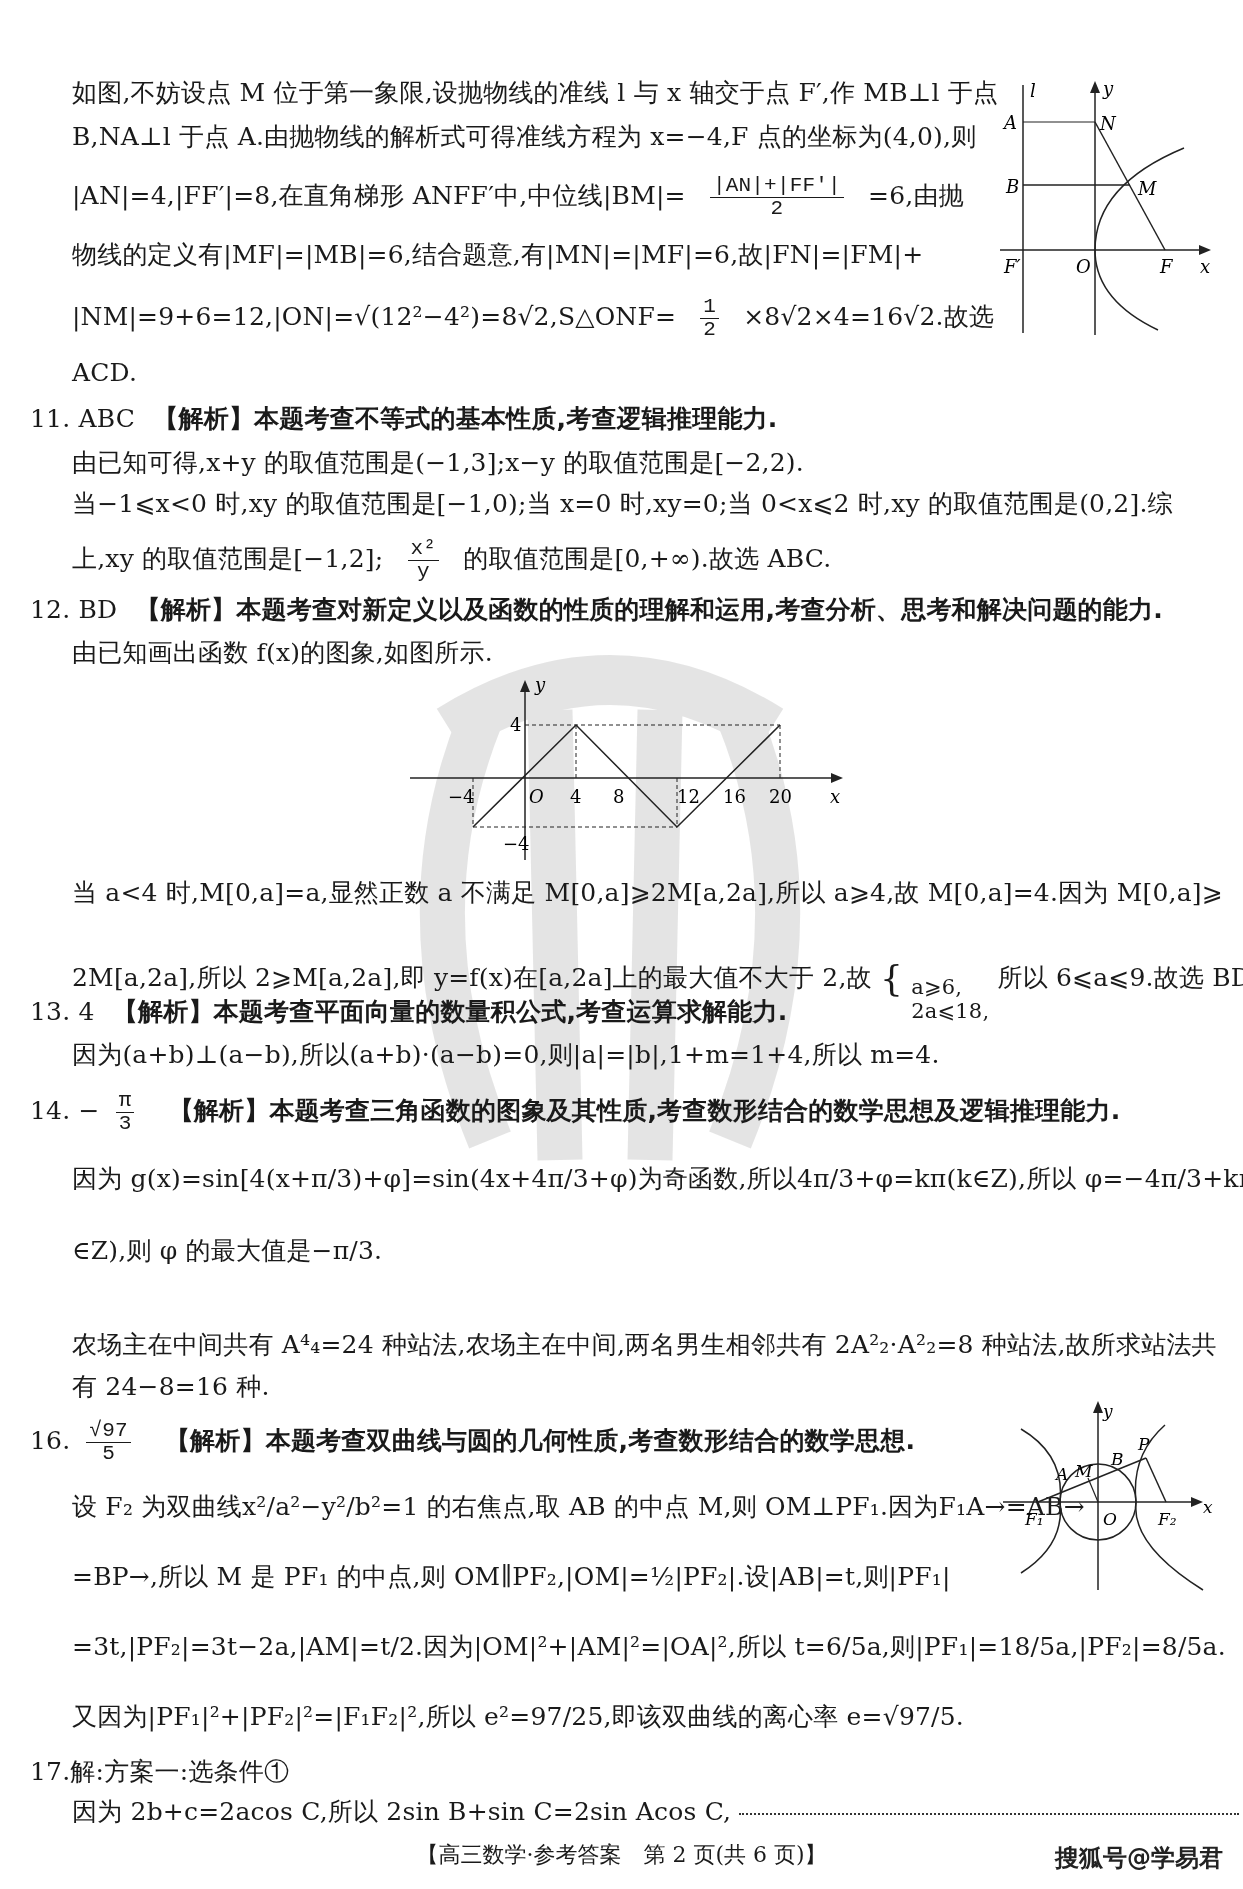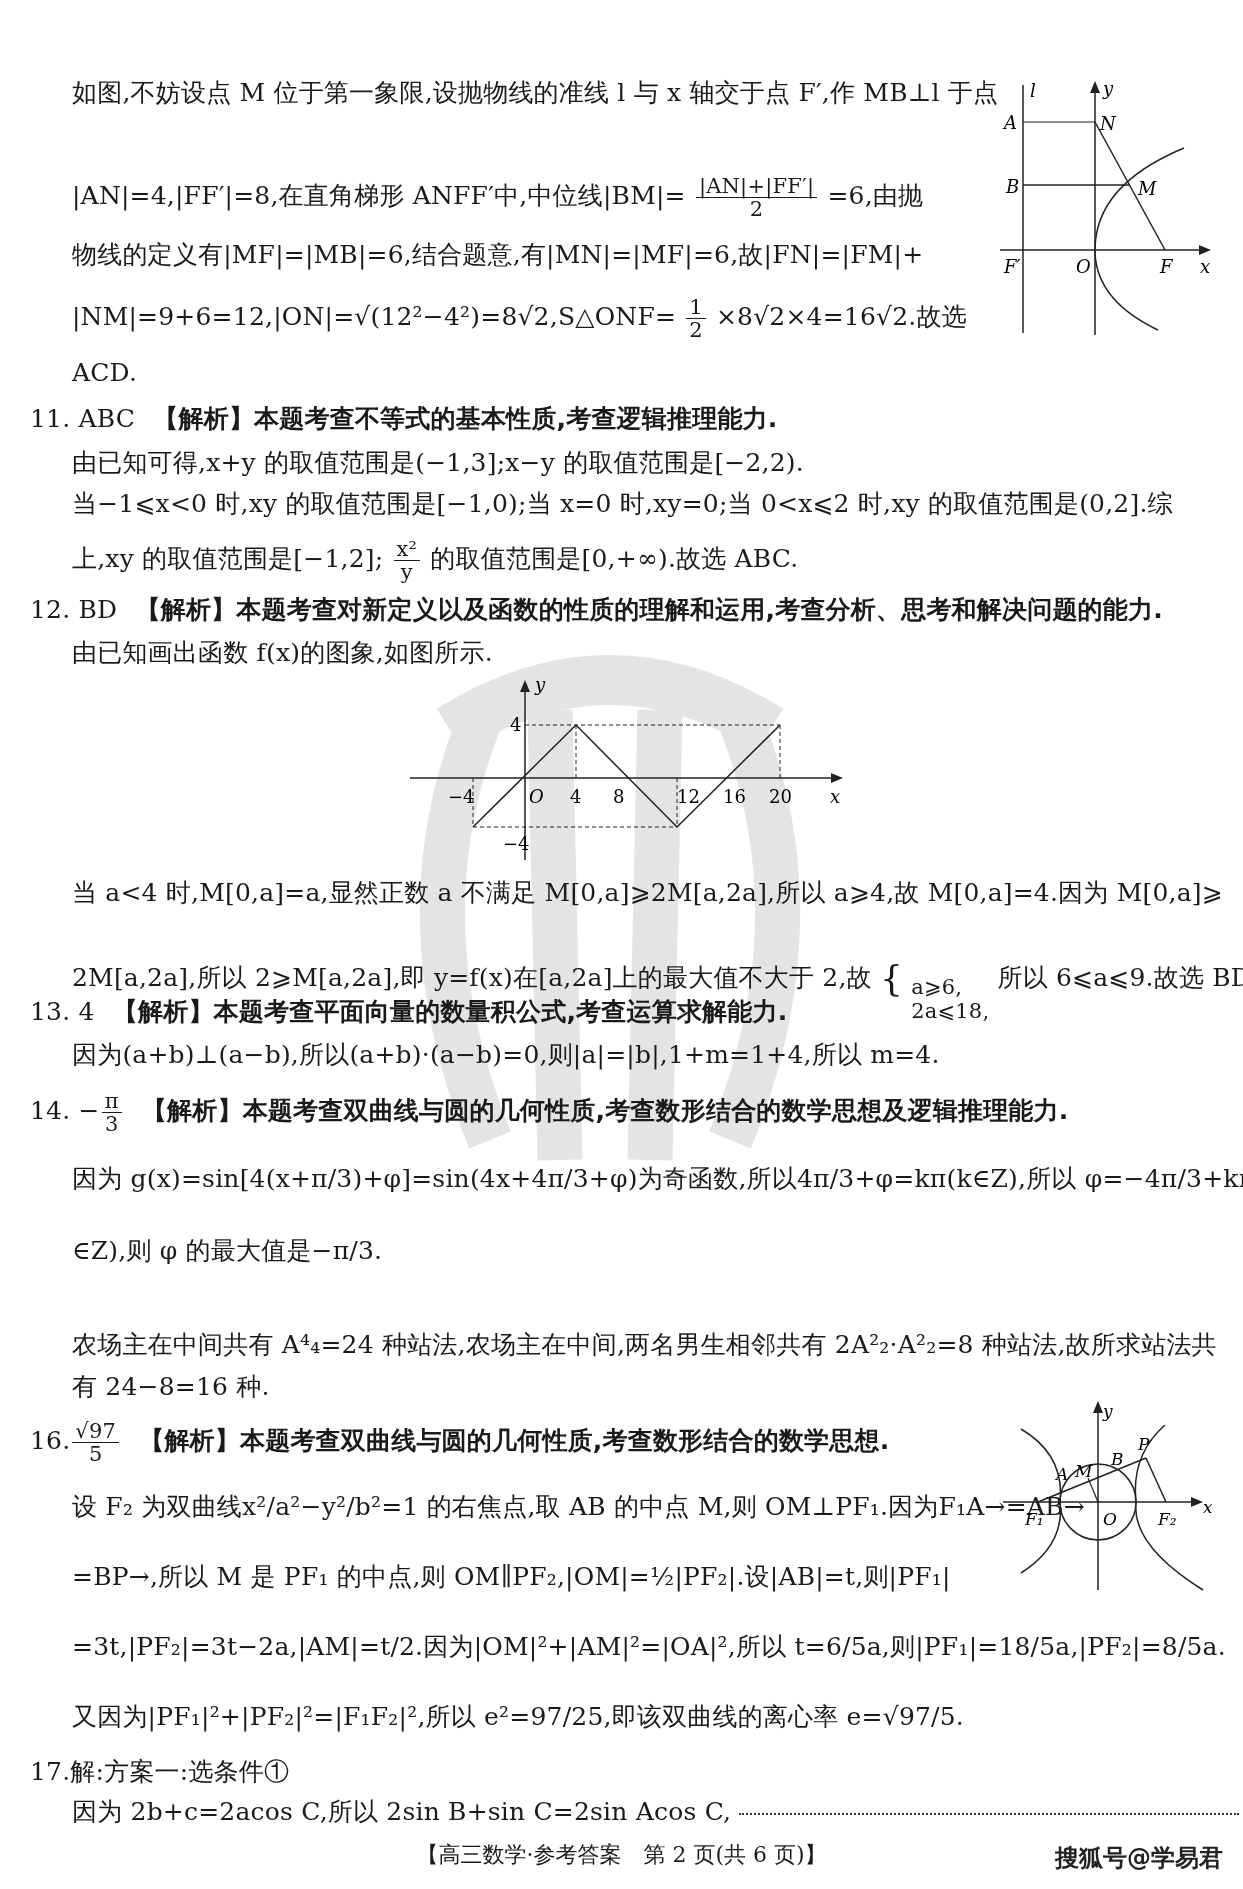--- a/index.html
+++ b/index.html
@@ -13,21 +13,22 @@
     position: absolute; font-size: 25px; line-height: 34px; white-space: nowrap;
     letter-spacing: 0.2px;
   }
   .bold { font-family: "DejaVu Sans", "Liberation Sans", sans-serif; font-weight: bold; }
   .watermark {
     position: absolute; left: 360px; top: 640px; width: 500px; height: 560px;
     opacity: 0.22; pointer-events: none;
   }
   .frac {
     display: inline-block; vertical-align: middle; text-align: center; font-size: 21px; line-height: 22px;
-    margin: 0 2px;
+    margin: 0 16px;
+    font-family: Liberation Mono, monospace;
   }
   .frac .num { display: block; border-bottom: 1.5px solid #1a1a1a; padding: 0 3px; }
   .frac .den { display: block; padding: 0 3px; }
   .fig { position: absolute; }
   .footer { position: absolute; left: 0; width: 1243px; top: 1840px; text-align: center; font-size: 22px; }
   .wm-corner { position: absolute; right: 20px; top: 1842px; font-size: 24px; font-family: "DejaVu Sans", sans-serif; font-weight: bold; color: #222; }
   .dots { display: inline-block; border-bottom: 2px dotted #333; width: 500px; vertical-align: middle; margin: 0 8px; }
 </style>
 </head>
 <body>
@@ -36,20 +37,21 @@
 
   <svg class="watermark" viewBox="0 0 500 560">
     <path d="M120 80 Q 40 280 130 500" stroke="#888" stroke-width="45" fill="none"></path>
     <path d="M190 70 L 200 520" stroke="#888" stroke-width="45" fill="none"></path>
     <path d="M300 70 L 290 520" stroke="#888" stroke-width="45" fill="none"></path>
     <path d="M380 80 Q 460 280 370 500" stroke="#888" stroke-width="45" fill="none"></path>
     <path d="M90 90 Q 250 -10 410 90" stroke="#888" stroke-width="50" fill="none"></path>
   </svg>
 
   <div class="line" style="left:72px; top:76px;">如图,不妨设点 M 位于第一象限,设抛物线的准线 l 与 x 轴交于点 F′,作 MB⊥l 于点</div>
+  <div class="line" style="left:72px; top:120px;">B,NA⊥l 于点 A.由抛物线的解析式可得准线方程为 x=−4,F 点的坐标为(4,0),则</div>
   <div class="line" style="left:72px; top:175px;">
     <span>|AN|=4,|FF′|=8,在直角梯形 ANFF′中,中位线|BM|=</span>
     <span class="frac"><span class="num">|AN|+|FF′|</span><span class="den">2</span></span>
     <span>=6,由抛</span>
   </div>
   <div class="line" style="left:72px; top:238px;">物线的定义有|MF|=|MB|=6,结合题意,有|MN|=|MF|=6,故|FN|=|FM|+</div>
   <div class="line" style="left:72px; top:296px;">
     <span>|NM|=9+6=12,|ON|=√(12²−4²)=8√2,S△ONF=</span>
     <span class="frac"><span class="num">1</span><span class="den">2</span></span>
     <span>×8√2×4=16√2.故选</span>
@@ -133,21 +135,21 @@
   </div>
 
   <div class="line" style="left:30px; top:995px;">
     <span>13. 4</span>
     <span class="bold" style="margin-left:10px;">【解析】本题考查平面向量的数量积公式,考查运算求解能力.</span>
   </div>
   <div class="line" style="left:72px; top:1038px;">因为(a+b)⊥(a−b),所以(a+b)·(a−b)=0,则|a|=|b|,1+m=1+4,所以 m=4.</div>
 
   <div class="line" style="left:30px; top:1090px;">
     <span>14. −</span><span class="frac"><span class="num">π</span><span class="den">3</span></span>
-    <span class="bold" style="margin-left:10px;">【解析】本题考查双曲线与圆的几何性质,考查数形结合的数学思想及逻辑推理能力.</span>
+    <span class="bold" style="margin-left:10px;">【解析】本题考查三角函数的图象及其性质,考查数形结合的数学思想及逻辑推理能力.</span>
   </div>
   <div class="line" style="left:72px; top:1162px;">因为 g(x)=sin[4(x+π/3)+φ]=sin(4x+4π/3+φ)为奇函数,所以4π/3+φ=kπ(k∈Z),所以 φ=−4π/3+kπ(k</div>
   <div class="line" style="left:72px; top:1234px;">∈Z),则 φ 的最大值是−π/3.</div>
 
   <div class="line" style="left:72px; top:1328px;">农场主在中间共有 A⁴₄=24 种站法,农场主在中间,两名男生相邻共有 2A²₂·A²₂=8 种站法,故所求站法共</div>
   <div class="line" style="left:72px; top:1370px;">有 24−8=16 种.</div>
 
   <div class="line" style="left:30px; top:1420px;">
     <span>16.</span><span class="frac"><span class="num">√97</span><span class="den">5</span></span>
     <span class="bold" style="margin-left:10px;">【解析】本题考查双曲线与圆的几何性质,考查数形结合的数学思想.</span>

